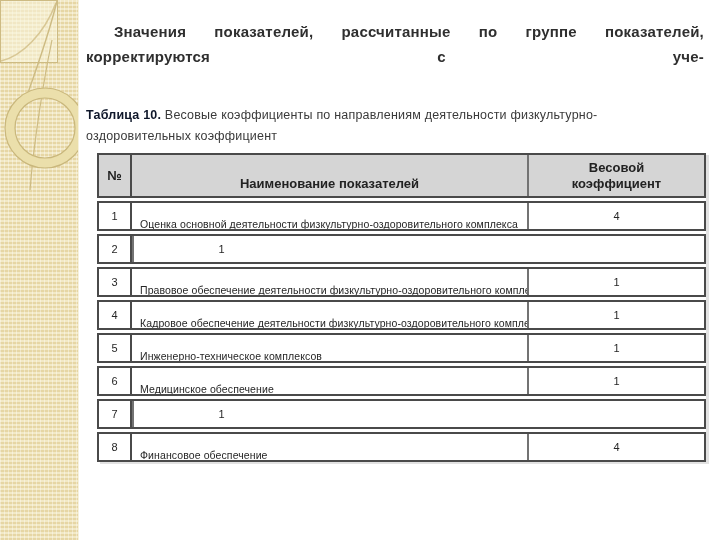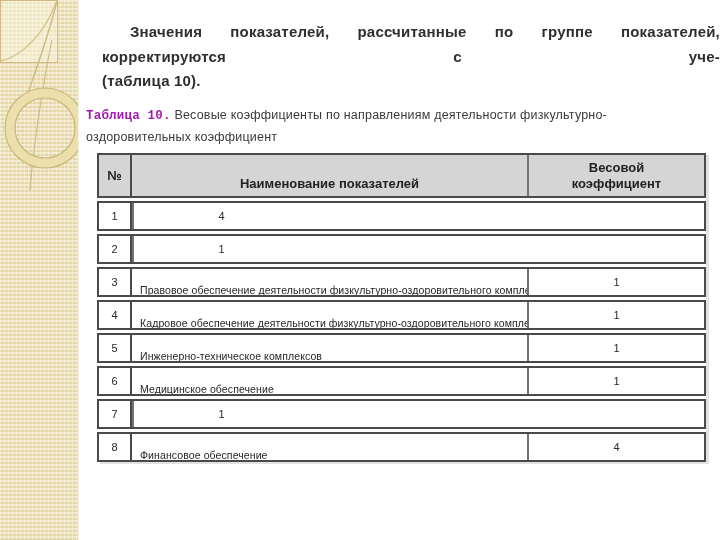--- a/index.html
+++ b/index.html
@@ -12,33 +12,33 @@
   .sidebar {
     position:absolute; left:0; top:0; width:78px; height:540px;
     background:
       repeating-linear-gradient(90deg, rgba(255,255,255,0.38) 0 1px, rgba(255,255,255,0) 1px 4px),
       repeating-linear-gradient(180deg, #f2e9c6 0 2.5px, #e6d6a4 2.5px 4px);
     border-right:1px solid #f6f1dd;
   }
   .sidebar svg { position:absolute; left:0; top:0; }
   
   .intro {
-    position:absolute; left:102px; top:20px; width:618px;
+    position:absolute; left:86px; top:20px; width:618px;
     font-size:15px; font-weight:600; color:#2f2f2f;
     line-height:24.5px; letter-spacing:0.2px;
   }
   .intro .jline { text-align:justify; text-align-last:justify; white-space:normal; }
   .intro .first { text-indent:28px; }
   .intro .last  { text-align:left; text-align-last:left; }
   
   .caption {
     position:absolute; left:86px; top:105px; width:608px;
     font-size:12.5px; color:#3a3a3a; line-height:21px; letter-spacing:0.2px;
   }
-  .caption .cap-title { font-weight:bold; color:#a21caf;font-family:Liberation Mono, monospace; }
+  .caption .cap-title { font-weight:bold; color:#0f172a; }
   
   .tbl {
     position:absolute; left:97px; top:153px; width:609px;
     box-shadow:3px 2px 0 rgba(140,140,140,0.25);
   }
   .tbl-header {
     display:flex; height:45px; box-sizing:border-box;
     background:#d5d5d5; border:2px solid #4a4a4a;
   }
   .tbl-header .cell { display:flex; align-items:center; justify-content:center;
@@ -71,40 +71,40 @@
       <path d="M 57 1 C 48 38, 36 70, 24 104" fill="none" stroke="#cdbb83" stroke-width="1.4"></path>
       <path d="M 52 40 C 44 78, 34 140, 30 190" fill="none" stroke="#cdbb83" stroke-width="1.2"></path>
       <circle cx="45" cy="128" r="35" fill="none" stroke="#ebdfab" stroke-width="10"></circle>
       <circle cx="45" cy="128" r="40" fill="none" stroke="#c9b77c" stroke-width="1.2"></circle>
       <circle cx="45" cy="128" r="30" fill="none" stroke="#c9b77c" stroke-width="1.2"></circle>
     </svg>
   </div>
 
   <div class="intro">
     <div class="jline first">Значения показателей, рассчитанные по группе показателей, корректируются с уче-</div>
-    <div class="jline last">(таблица 10).</div>
   </div>
 
   <div class="caption">
     <span class="cap-title">Таблица 10.</span>
     <span>Весовые коэффициенты по направлениям деятельности физкультурно-</span><br>
     <span>оздоровительных коэффициент</span>
   </div>
 
   <div class="tbl">
     <div class="tbl-header">
       <div class="cell c-num sep-r">№</div>
       <div class="cell c-name">Наименование показателей</div>
       <div class="cell c-weight sep-l">
         <span class="wrap-narrow">Весовой коэффициент</span>
       </div>
     </div>
     <div id="tbl-body">
     <div class="tbl-row">
       <div class="cell c-num sep-r">1</div>
+      <div class="cell c-name">Оценка основной деятельности физкультурно-оздоровительного комплекса</div>
       <div class="cell c-weight sep-l">4</div>
     </div>
 
     <div class="tbl-row">
       <div class="cell c-num sep-r">2</div>
       <div class="cell c-weight sep-l">1</div>
     </div>
 
     <div class="tbl-row">
       <div class="cell c-num sep-r">3</div>

